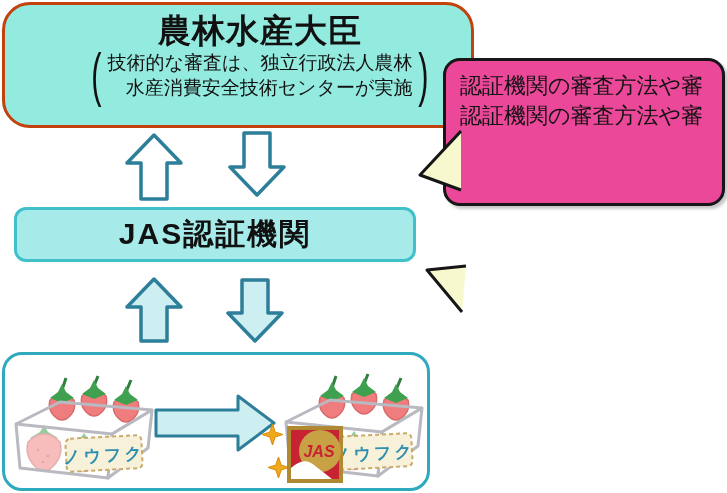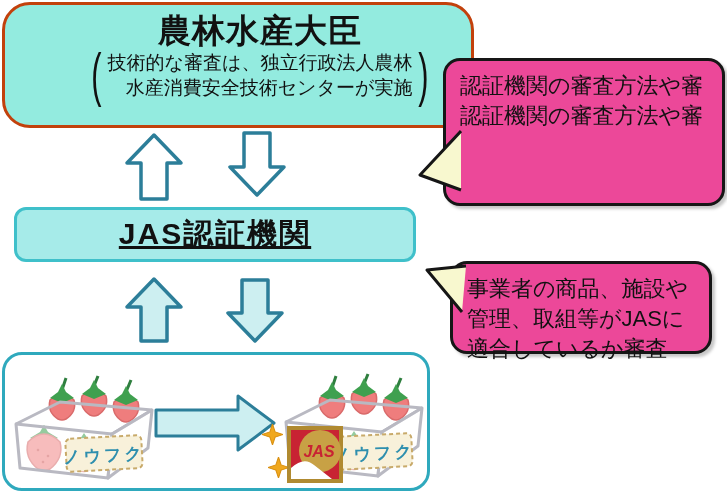--- a/index.html
+++ b/index.html
@@ -15,21 +15,21 @@
   }
   .top-title{margin-top:8px;font-size:33px;font-weight:700;letter-spacing:1px;line-height:1.1;}
   .note-row{display:flex;align-items:center;justify-content:center;margin-top:1px;}
   .bracket{font-size:56px;font-weight:200;line-height:0.9;transform:scaleX(.55) scaleY(1.05);color:#111;}
   .note-text{font-size:19px;line-height:1.32;text-align:right;font-weight:500;padding:0 2px;}
   
   .jas-box{
     position:absolute;left:14px;top:207px;width:396px;height:49px;box-sizing:content-box;
     background:#a6ebe9;border:3px solid #3fc0ca;border-radius:12px;
     display:flex;align-items:center;justify-content:center;
-    font-size:30px;font-weight:600;letter-spacing:2px;text-decoration:underline;
+    font-size:30px;font-weight:600;letter-spacing:2px;
   }
   
   .bottom-box{
     position:absolute;left:2px;top:352px;width:422px;height:133px;box-sizing:content-box;
     border:3px solid #2fa9bd;border-radius:20px;background:transparent;
   }
   
   .bubble{
     position:absolute;background:#ec4899;border:3px solid #161616;border-radius:17px;
     box-sizing:border-box;padding:10px 10px 8px 14px;
@@ -148,22 +148,17 @@
   </svg>
 
   <div class="bubble bubble-1">
     <div>認証機関の審査方法や審</div>
     <div>認証機関の審査方法や審</div>
   </div>
   <svg class="tail" style="left:416px;top:123px" width="46" height="76" viewBox="0 0 46 76">
     <path d="M45,8 L4,52 L45,67" fill="#f8f8cf" stroke="#161616" stroke-width="3" stroke-linejoin="round"></path>
   </svg>
 
-  <div class="bubble bubble-2">
-    <div>事業者の商品、施設や</div>
-    <div>管理、取組等がJASに</div>
-    <div>適合しているか審査</div>
-  </div>
   <svg class="tail" style="left:421px;top:260px" width="46" height="56" viewBox="0 0 46 56">
     <path d="M45,6 L6,10 L41,52" fill="#f8f8cf" stroke="#161616" stroke-width="3" stroke-linejoin="round"></path>
   </svg>
 
 </div>
 
 </body></html>

